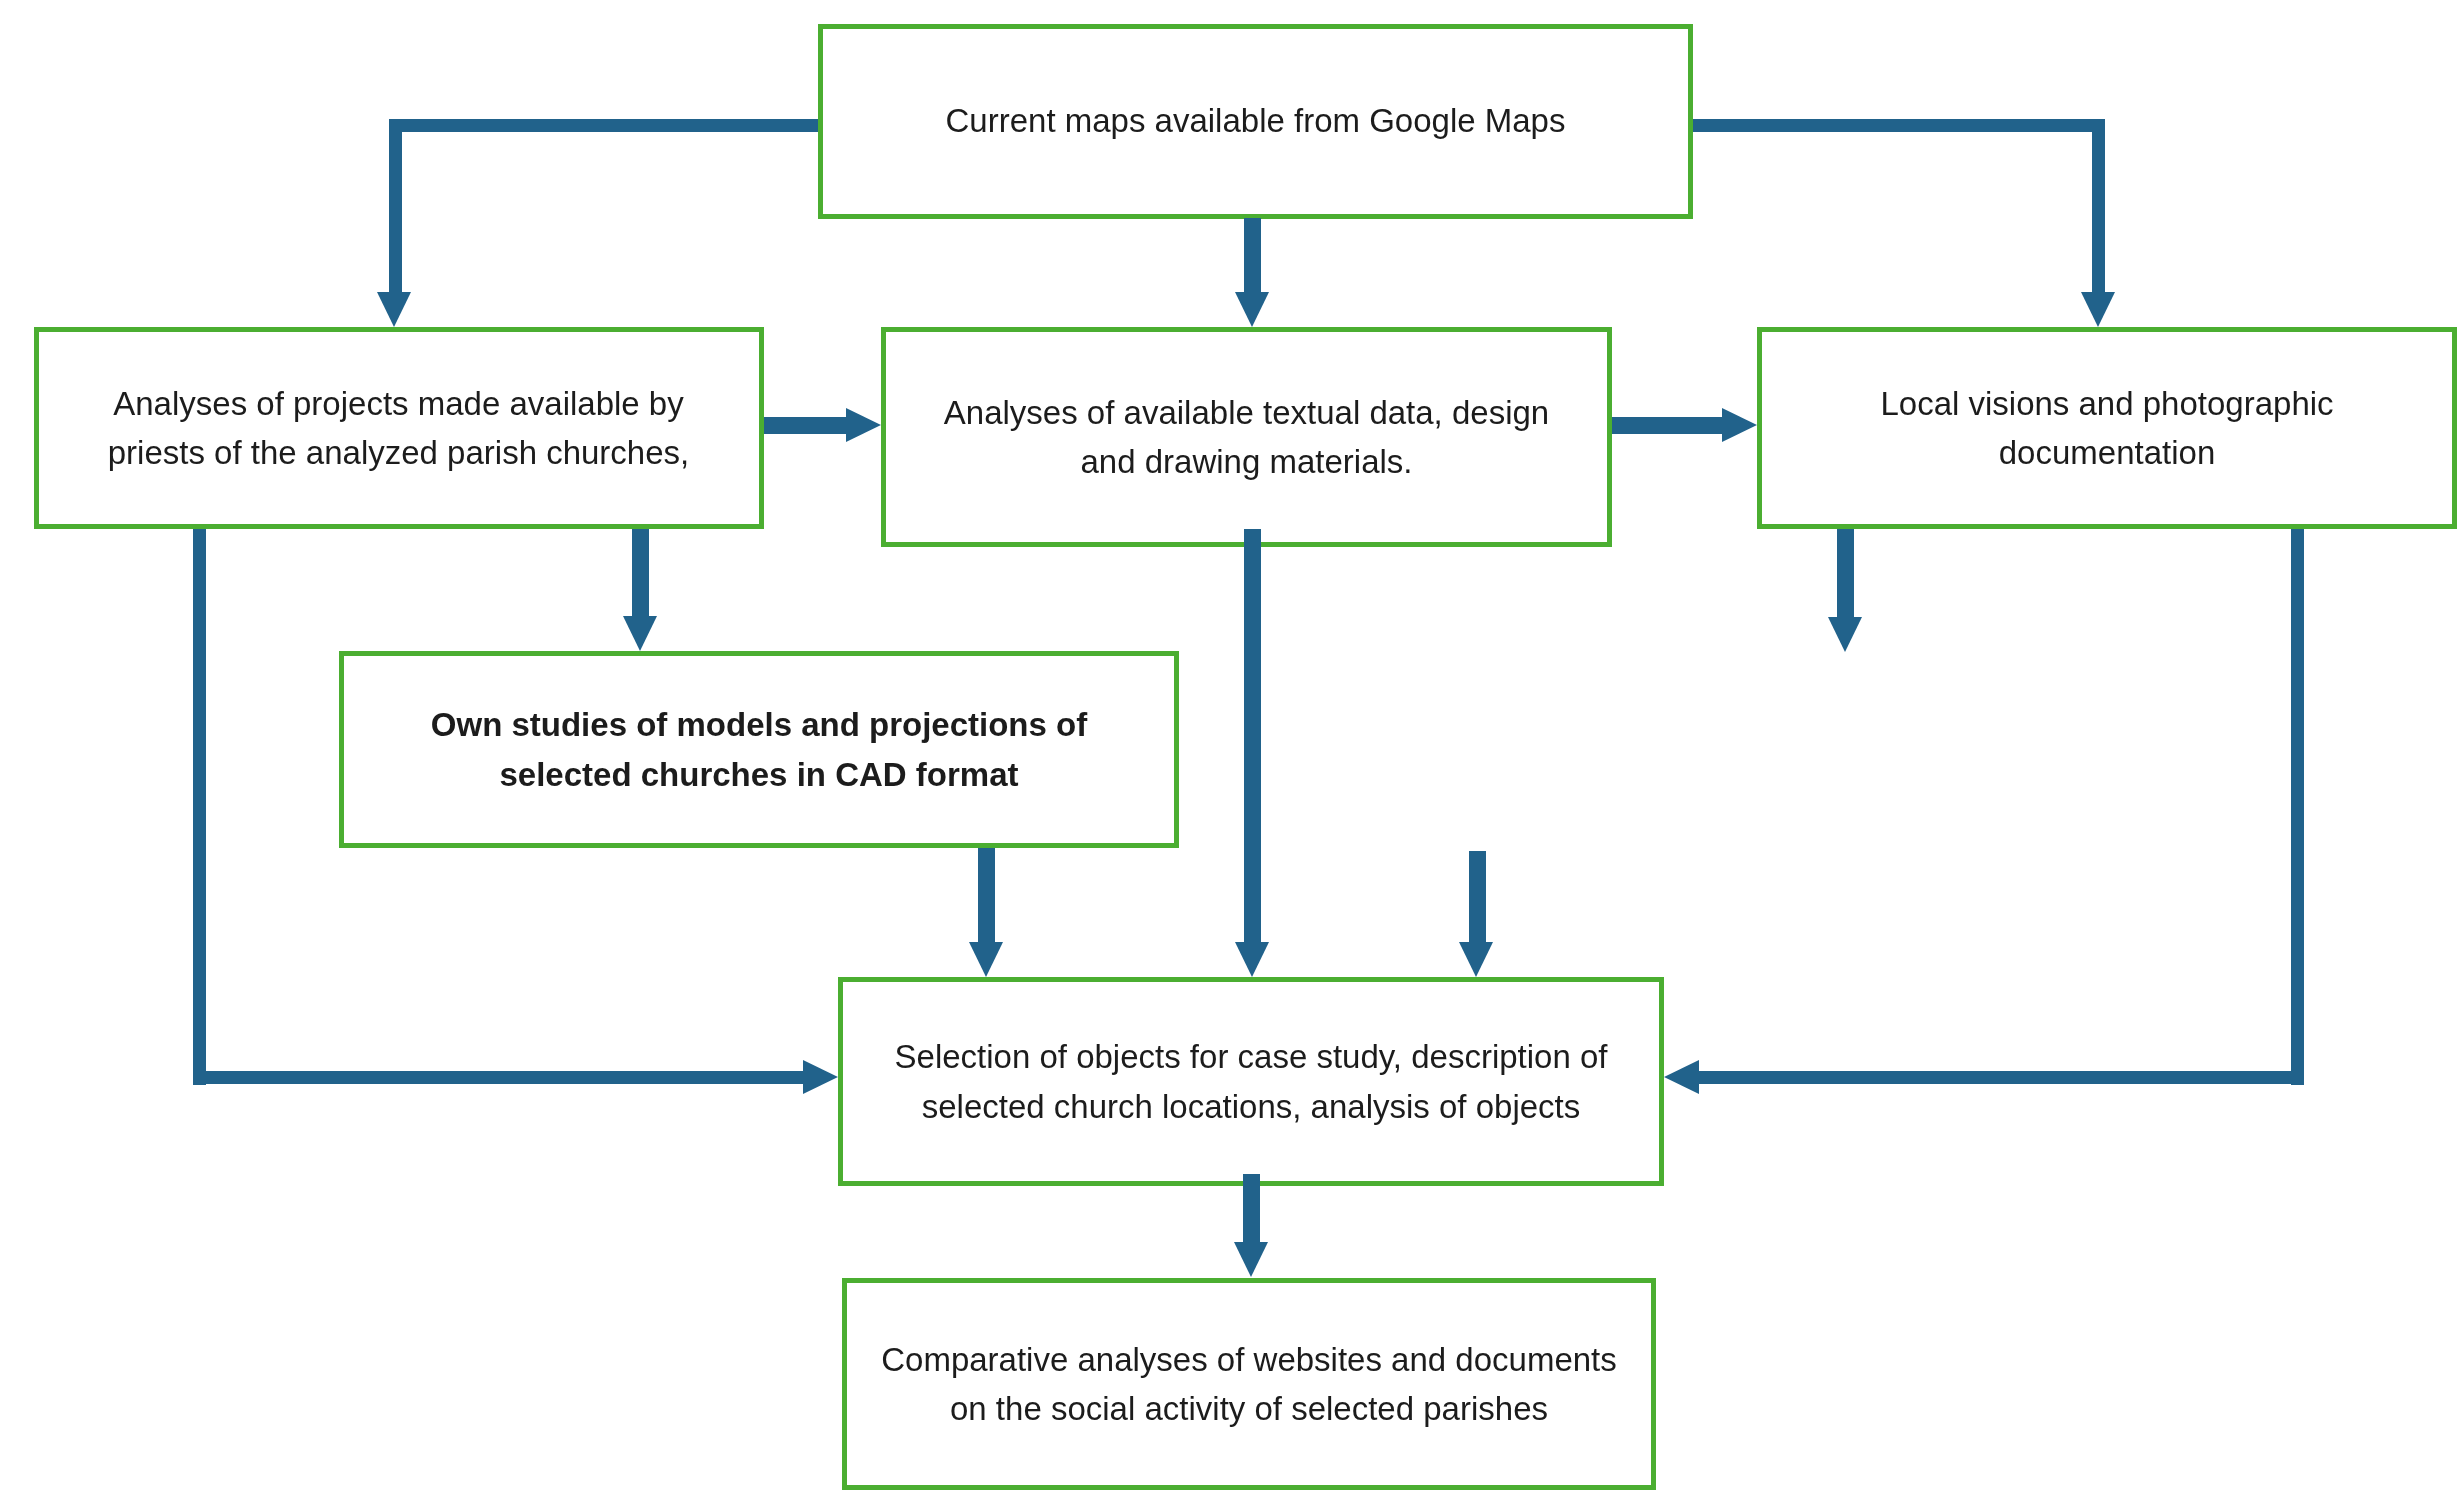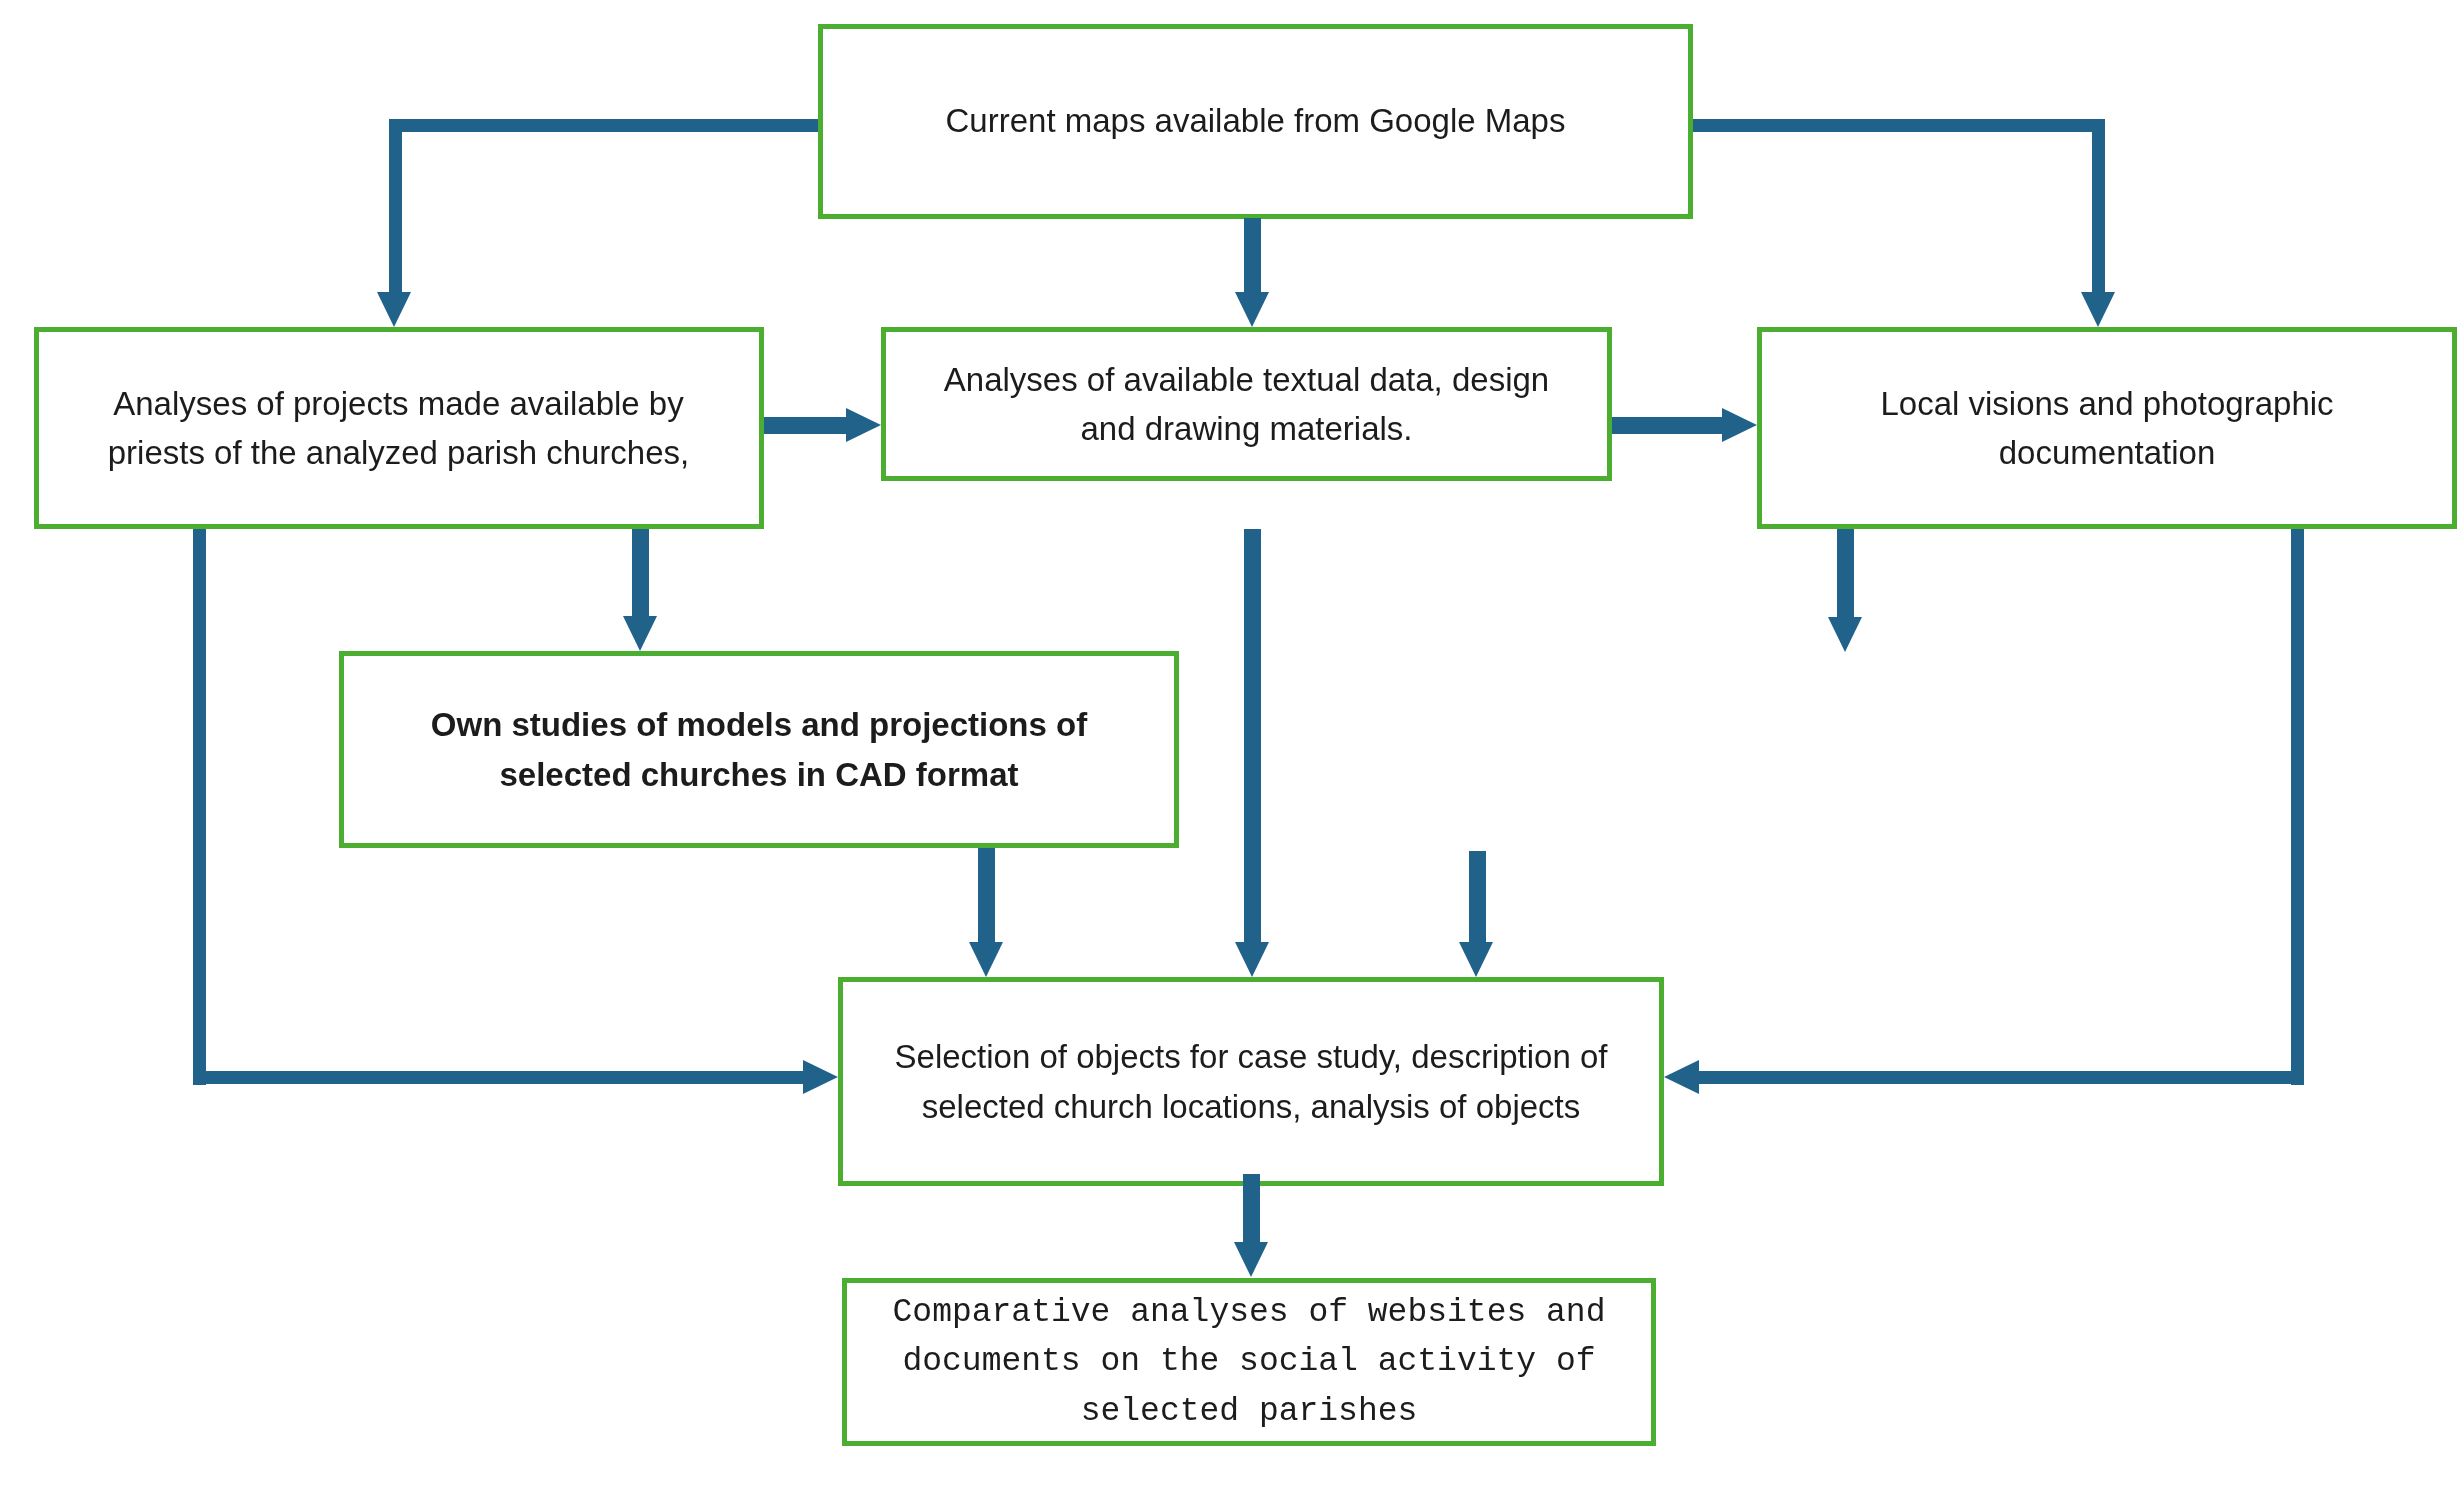--- a/index.html
+++ b/index.html
@@ -47,38 +47,38 @@
 <div class="diagram">
 
   <div class="node" style="left:805px;top:23.6px;width:875px;height:195px;">
     <span>Current maps available from Google Maps</span>
   </div>
 
   <div class="node" style="left:20.5px;top:327px;width:730px;height:202px;">
     <span>Analyses of projects made available by priests of the analyzed parish churches,</span>
   </div>
 
-  <div class="node" style="left:868px;top:327px;width:731px;height:154px;">
+  <div class="node" style="left:868px;top:327px;width:731px;height:220px;">
     <span>Analyses of available textual data, design and drawing materials.</span>
   </div>
 
   <div class="node" style="left:1744px;top:327px;width:700px;height:202px;justify-content:center;">
     <span>Local visions and photographic documentation</span>
   </div>
 
   <div class="node" style="left:326px;top:651px;width:840px;height:197px;font-weight:bold;">
     <span>Own studies of models and projections of selected churches in CAD format</span>
   </div>
 
 
   <div class="node" style="left:825px;top:977px;width:826px;height:209px;text-align:center;">
     <span>Selection of objects for case study, description of selected church locations, analysis of objects</span>
   </div>
 
-  <div class="node" style="left:829px;top:1278px;width:814px;height:168px;font-family:Liberation Mono, monospace;">
+  <div class="node" style="left:829px;top:1278px;width:814px;height:212px;">
     <span>Comparative analyses of websites and documents on the social activity of selected parishes</span>
   </div>
 
   <div>
     <div class="seg" style="left:376px;top:119px;width:429px;height:13px;"></div>
     <div class="seg" style="left:376px;top:119px;width:13px;height:173px;"></div>
     <div class="head-down" style="left:364px;top:292px;"></div>
   </div>
 
   <div>

